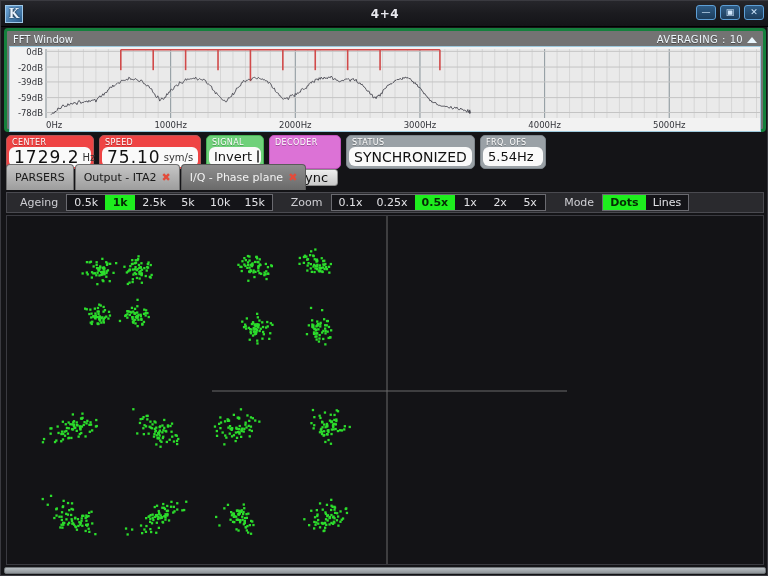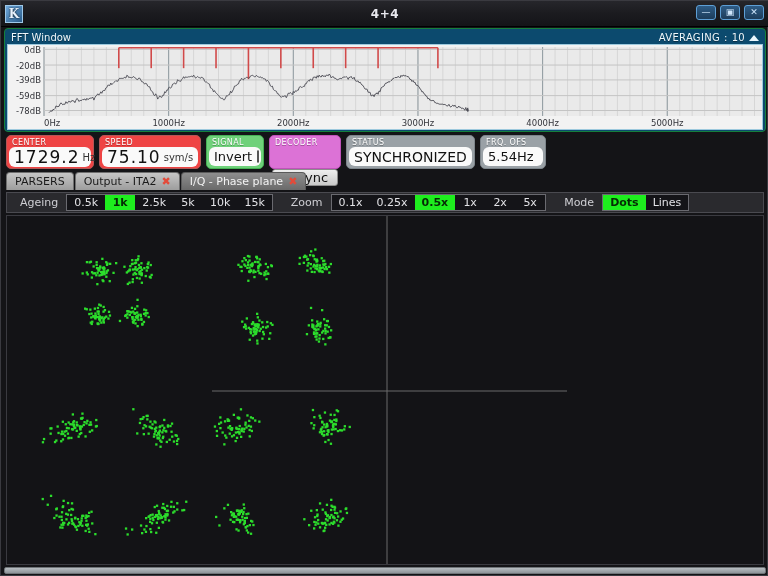--- a/index.html
+++ b/index.html
@@ -43,22 +43,22 @@
     width: 20px; height: 15px; border-radius: 3px;
     background: linear-gradient(180deg,#2e5c86,#1d3c5a);
     border: 1px solid #5d9fd6;
     display: flex; align-items: center; justify-content: center;
     color: #cfe6fb; font-size: 9px; line-height: 1;
   }
 
   
   .fft-panel {
     position: absolute; left: 3px; top: 27px; width: 762px; height: 104px;
-    background: #0c4a6e;
-    border: 1px solid #15803d; border-radius: 4px;
+    background: #737373;
+    border: 3px solid #15803d; border-radius: 4px;
     padding: 2px;
   }
   .fft-head {
     height: 13px; display: flex; align-items: center; justify-content: space-between;
     padding: 0 4px;
     font-size: 10px; color: #eef7fc; text-shadow: 0 1px 0 rgba(0,0,0,.35);
   }
   .fft-head .avg { display: flex; align-items: center; gap: 4px; letter-spacing:.3px;}
   .tri-up {
     width: 0; height: 0; border-left: 5px solid transparent;
@@ -107,21 +107,21 @@
     display: flex; align-items: center; justify-content: center;
     font-size: 13px; color: #111;
   }
 
   
   .tabs {
     position: absolute; left: 5px; top: 170px; height: 19px;
     display: flex; align-items: flex-end; gap: 1px;
   }
   .tab {
-    height: 18px; padding: 0 8px; display: flex; align-items: center; gap: 5px;
+    height: 26px; padding: 0 8px; display: flex; align-items: center; gap: 5px;
     font-size: 11px; color: #1a1a1a;
     background: linear-gradient(180deg,#c6c6c6,#9d9d9d);
     border: 1px solid #6f6f6f; border-bottom: none;
     border-radius: 4px 4px 0 0;
   }
   .tab.active {
     color: #f2f2f2;
     background: linear-gradient(180deg,#8e8e8e,#6a6a6a);
     border-color: #5a5a5a;
   }

